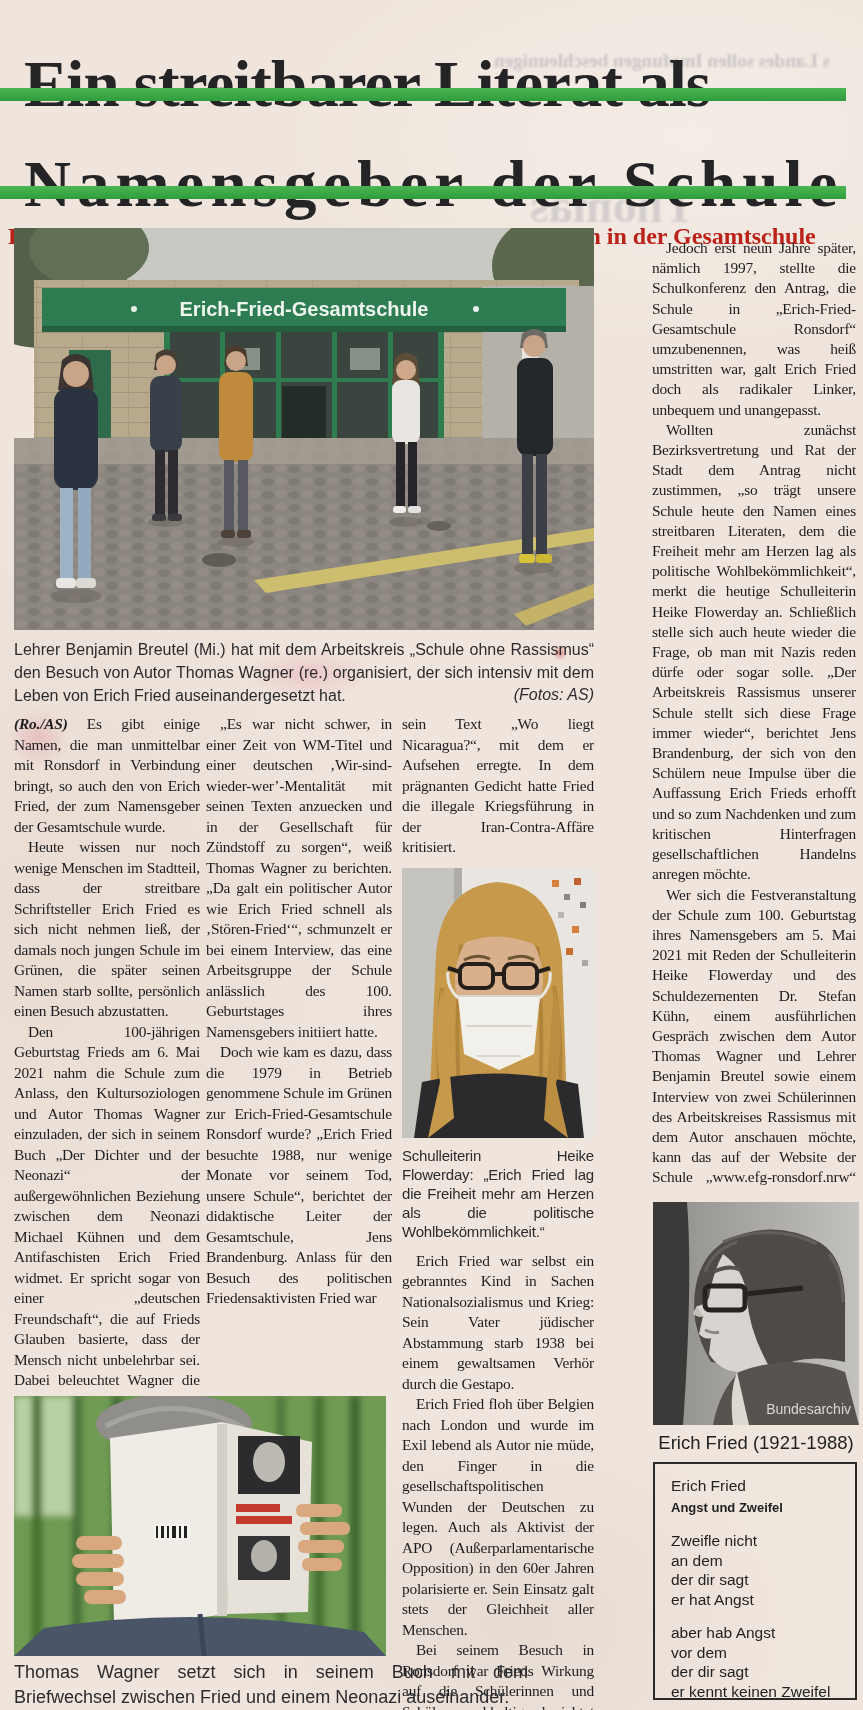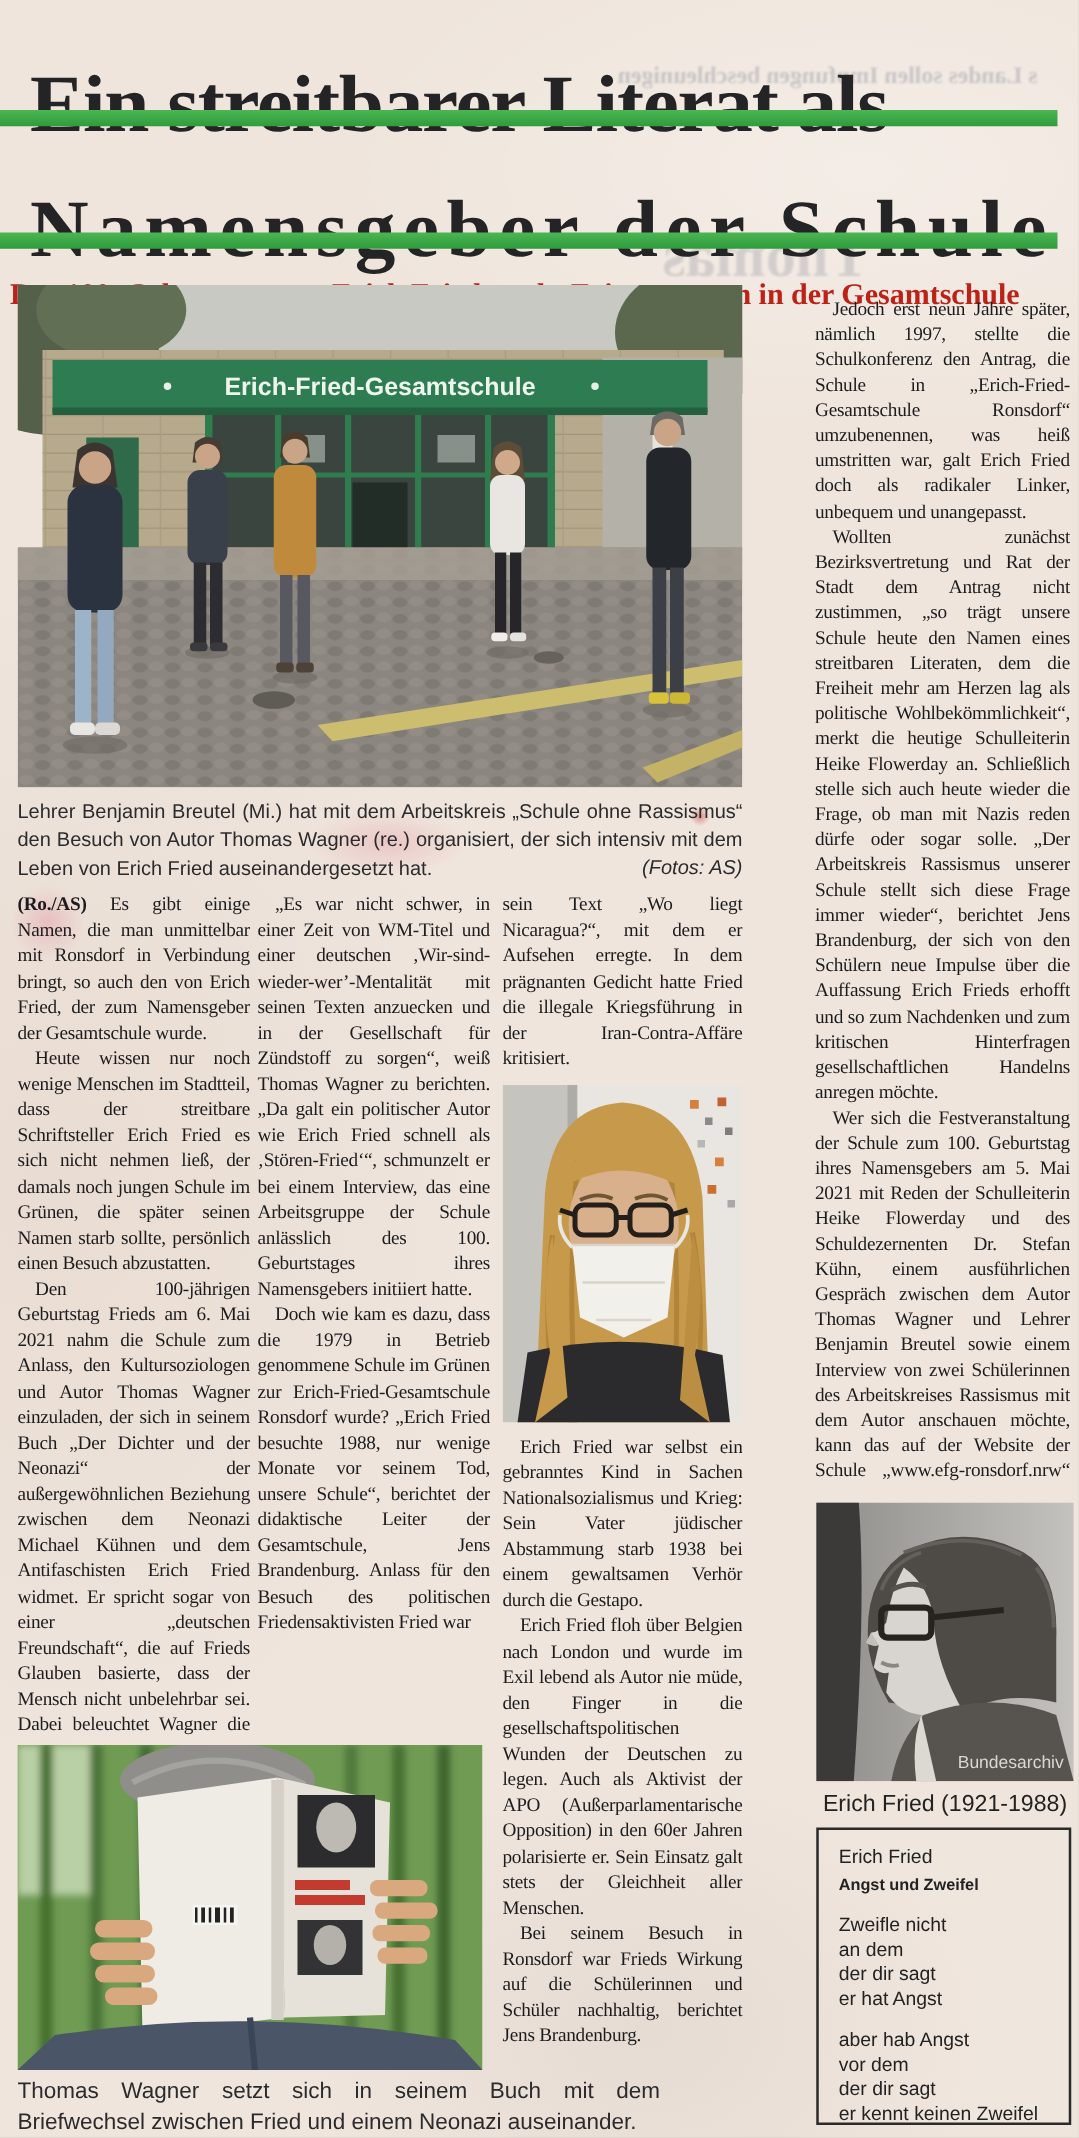--- a/index.html
+++ b/index.html
@@ -42,21 +42,21 @@
       font-family:"Liberation Sans", sans-serif;color:#222;}
   
   .col{position:absolute;top:714px;font-size:15.4px;line-height:20.5px;letter-spacing:-0.2px;}
   .col p{margin:0;text-align:justify;hyphens:auto;-webkit-hyphens:auto;}
   .col p.ind{text-indent:14px;}
   .col1{left:14px;width:186px;height:676px;overflow:hidden;}
   .col2{left:206px;width:186px;height:676px;overflow:hidden;}
   .col3{left:402px;width:192px;height:996px;overflow:hidden;}
   .col3 p.after{margin-top:10px;}
   .rcol{left:652px;top:238px;width:204px;height:952px;overflow:hidden;line-height:20.2px;}
-  .lead{font-weight:bold;}
+  .lead{font-weight:bold;font-style:italic;}
   
   .poembox{position:absolute;left:653px;top:1462px;width:204px;height:238px;box-sizing:border-box;
       border:2px solid #2a2a2a;padding:12px 16px 0 16px;font-family:"Liberation Sans", sans-serif;
       color:#222;font-size:15.5px;line-height:19.5px;background:rgba(255,255,255,.06);}
   .poembox .author{margin-bottom:2px;}
   .poembox .title{font-weight:bold;font-size:13px;margin-bottom:14px;}
   .poembox .stanza{margin-bottom:14px;}
 </style>
 </head>
 <body>
@@ -233,20 +233,21 @@
           <path d="M91 106 L102 106 M58 104 L46 100 M135 104 L148 100"></path>
         </g>
         <polygon points="56,128 138,128 132,186 97,202 62,186" fill="#f2f0ea"></polygon>
         <path d="M56 128 L138 128 M64 158 L130 158 M75 188 L119 188" stroke="#d8d4cb" stroke-width="2" fill="none"></path>
         <path d="M56 130 Q44 118 46 104 M138 130 Q150 118 148 104" stroke="#e8e6e0" stroke-width="3" fill="none"></path>
         <path d="M20 214 Q97 196 176 216 L182 270 L12 270 Z" fill="#2b2b2e"></path>
         <path d="M26 270 L38 214 Q30 160 40 120 L52 250 Z" fill="#c79a4b"></path>
         <path d="M166 270 L154 216 Q164 160 152 118 L142 252 Z" fill="#bb8e41"></path>
       </svg>
     </figure>
+    <div class="caption womancap">Schulleiterin Heike Flowerday: „Erich Fried lag die Freiheit mehr am Herzen als die politische Wohlbekömmlichkeit.“</div>
     <p class="ind after">Erich Fried war selbst ein gebranntes Kind in Sachen Nationalsozialismus und Krieg: Sein Vater jüdischer Abstammung starb 1938 bei einem gewaltsamen Verhör durch die Gestapo.</p>
     <p class="ind">Erich Fried floh über Belgien nach London und wurde im Exil lebend als Autor nie müde, den Finger in die gesellschaftspolitischen Wunden der Deutschen zu legen. Auch als Aktivist der APO (Außerparlamentarische Opposition) in den 60er Jahren polarisierte er. Sein Einsatz galt stets der Gleichheit aller Menschen.</p>
     <p class="ind">Bei seinem Besuch in Ronsdorf war Frieds Wirkung auf die Schülerinnen und Schüler nachhaltig, berichtet Jens Brandenburg.</p>
   </div>
 
   <div class="col rcol">
     <p class="ind">Jedoch erst neun Jahre später, nämlich 1997, stellte die Schulkonferenz den Antrag, die Schule in „Erich-Fried-Gesamtschule Ronsdorf“ umzubenennen, was heiß umstritten war, galt Erich Fried doch als radikaler Linker, unbequem und unangepasst.</p>
     <p class="ind">Wollten zunächst Bezirksvertretung und Rat der Stadt dem Antrag nicht zustimmen, „so trägt unsere Schule heute den Namen eines streitbaren Literaten, dem die Freiheit mehr am Herzen lag als politische Wohlbekömmlichkeit“, merkt die heutige Schulleiterin Heike Flowerday an. Schließlich stelle sich auch heute wieder die Frage, ob man mit Nazis reden dürfe oder sogar solle. „Der Arbeitskreis Rassismus unserer Schule stellt sich diese Frage immer wieder“, berichtet Jens Brandenburg, der sich von den Schülern neue Impulse über die Auffassung Erich Frieds erhofft und so zum Nachdenken und zum kritischen Hinterfragen gesellschaftlichen Handelns anregen möchte.</p>
     <p class="ind">Wer sich die Festveranstaltung der Schule zum 100. Geburtstag ihres Namensgebers am 5. Mai 2021 mit Reden der Schulleiterin Heike Flowerday und des Schuldezernenten Dr. Stefan Kühn, einem ausführlichen Gespräch zwischen dem Autor Thomas Wagner und Lehrer Benjamin Breutel sowie einem Interview von zwei Schülerinnen des Arbeitskreises Rassismus mit dem Autor anschauen möchte, kann das auf der Website der Schule „www.efg-ronsdorf.nrw“ tun.</p>
   </div>

